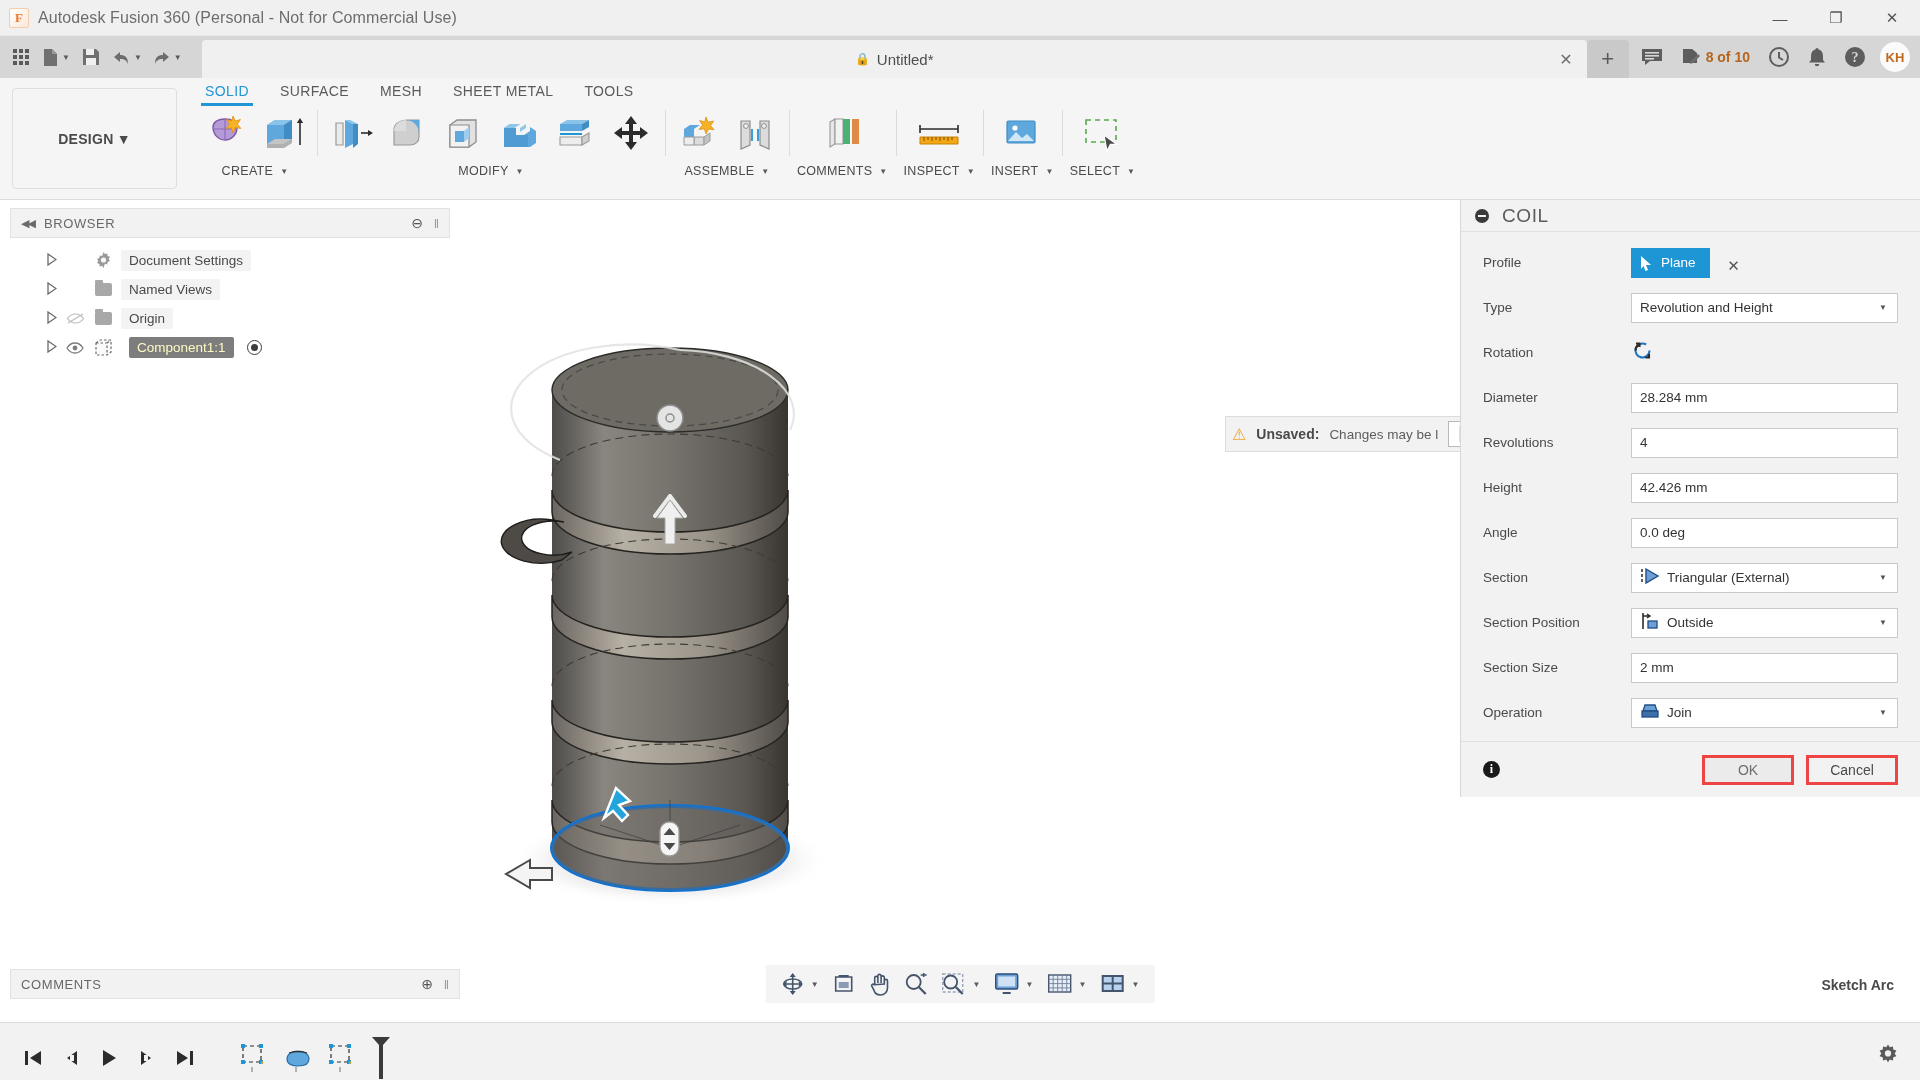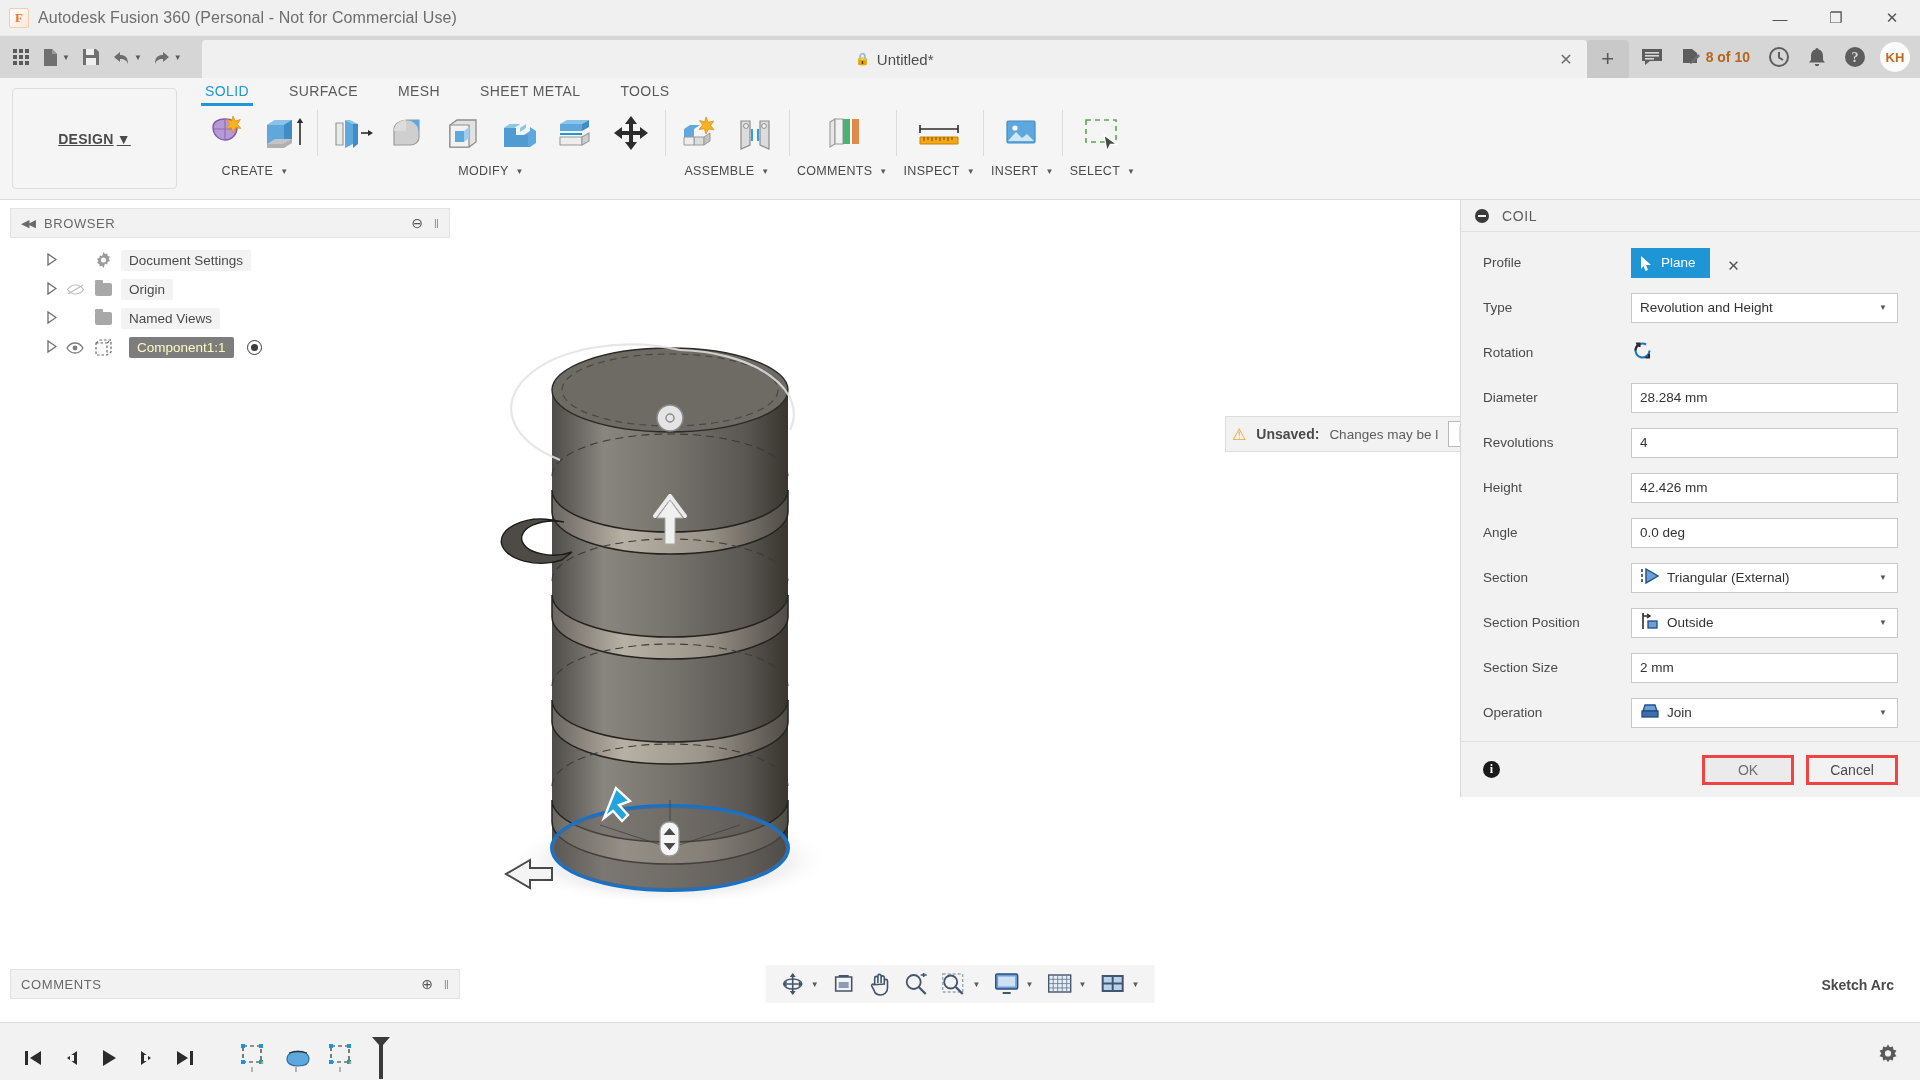--- a/index.html
+++ b/index.html
@@ -63,23 +63,23 @@
     display: flex; align-items: center; justify-content: center;
     color: #c06a20; font-size: 13px; font-weight: bold; margin-left: 4px;
   }
 
   
   .ribbon { height: 122px; background: #f5f5f5; display: flex; border-bottom: 1px solid #dcdcdc; position: relative; }
   .wsbox {
     width: 165px; margin: 10px 8px 10px 12px; border: 1px solid #dedede; border-radius: 4px;
     background: #f5f5f5; display: flex; align-items: center; justify-content: center;
   }
-  .wsbox span { font-size: 14px; font-weight: bold; color: #4a4a4a; letter-spacing: .3px; text-decoration: underline; }
+  .wsbox span { font-size: 14px; font-weight: bold; color: #4a4a4a; letter-spacing: .3px; }
   .ribbon-main { flex: 1; position: relative; }
-  .tabrow { display: flex; align-items: flex-end; height: 26px; padding-left: 6px; gap: 12px; }
+  .tabrow { display: flex; align-items: flex-end; height: 26px; padding-left: 6px; gap: 3px; }
   .rtab {
     padding: 0 14px; font-size: 14px; color: #5a5a5a; letter-spacing: .4px; height: 26px;
     display: flex; align-items: center; position: relative;
   }
   .rtab.active { color: #2196d5; }
   .rtab.active::after {
     content: ''; position: absolute; left: 10px; right: 10px; bottom: -2px; height: 3px; background: #2196d5;
   }
   .panels { display: flex; align-items: flex-start; padding-left: 8px; height: 94px; }
   .panel { display: flex; flex-direction: column; align-items: center; position: relative; padding: 0 8px; justify-content: center; }
@@ -145,21 +145,21 @@
   .coil {
     position: absolute; right: 0; top: 0; width: 460px; background: #f2f2f2;
     border-left: 1px solid #d8d8d8; z-index: 30;
   }
   .coil-head {
     height: 32px; display: flex; align-items: center; gap: 13px; padding: 0 14px;
     border-bottom: 1px solid #e0e0e0; background: #f2f2f2;
   }
   .coil-min { width: 14px; height: 14px; border-radius: 50%; background: #3a3a3a; position: relative; }
   .coil-min::after { content:''; position:absolute; left:3px; top:6px; width:8px; height:2px; background:#f2f2f2;}
-  .coil-title { font-size: 14px; color: #5c5c5c; letter-spacing: .6px; }
+  .coil-title { font-size: 19px; color: #5c5c5c; letter-spacing: .6px; }
   .coil-body { padding: 8px 22px 6px 22px; }
   .row { display: flex; align-items: center; height: 45px; }
   .rlabel { width: 148px; font-size: 13.5px; color: #4a4a4a; }
   .rfield { flex: 1; }
   .txtbox {
     height: 30px; background: #fff; border: 1px solid #c9c9c9; display: flex; align-items: center;
     padding: 0 8px; font-size: 13.5px; color: #333;
   }
   .selbox {
     height: 30px; background: #fff; border: 1px solid #c9c9c9; display: flex; align-items: center;
@@ -537,43 +537,43 @@
         </span>
         <span class="tlabel">Document Settings</span>
       </div>
 
       <div class="tnode indent1">
         <span class="twist">
           <svg width="11" height="13" viewBox="0 0 11 13">
               <path d="M2 1v11l8-5.5z" fill="none" stroke="#6a6a6a" stroke-width="1.3"></path>
             </svg>
         </span>
+        <span class="eye"></span>
+        <span class="nicon">
+            <span class="folder"></span>
+          </span>
+        <span class="tlabel">Named Views</span>
+      </div>
+
+      <div class="tnode indent1">
+        <span class="twist">
+          <svg width="11" height="13" viewBox="0 0 11 13">
+              <path d="M2 1v11l8-5.5z" fill="none" stroke="#6a6a6a" stroke-width="1.3"></path>
+            </svg>
+        </span>
         <span class="eye off">
           <svg width="19" height="13" viewBox="0 0 19 13">
               <path d="M9.5 2C4.5 2 1.5 6.5 1.5 6.5s3 4.5 8 4.5 8-4.5 8-4.5-3-4.5-8-4.5z" fill="none" stroke="#bdbdbd" stroke-width="1.2"></path>
               <path d="M2 11L17 2" stroke="#bdbdbd" stroke-width="1.4"></path>
             </svg>
         </span>
         <span class="nicon">
             <span class="folder"></span>
           </span>
         <span class="tlabel">Origin</span>
-      </div>
-
-      <div class="tnode indent1">
-        <span class="twist">
-          <svg width="11" height="13" viewBox="0 0 11 13">
-              <path d="M2 1v11l8-5.5z" fill="none" stroke="#6a6a6a" stroke-width="1.3"></path>
-            </svg>
-        </span>
-        <span class="eye"></span>
-        <span class="nicon">
-            <span class="folder"></span>
-          </span>
-        <span class="tlabel">Named Views</span>
       </div>
 
       <div class="tnode indent1">
         <span class="twist">
           <svg width="11" height="13" viewBox="0 0 11 13">
               <path d="M2 1v11l8-5.5z" fill="none" stroke="#6a6a6a" stroke-width="1.3"></path>
             </svg>
         </span>
         <span class="eye">
           <svg width="18" height="12" viewBox="0 0 18 12">

